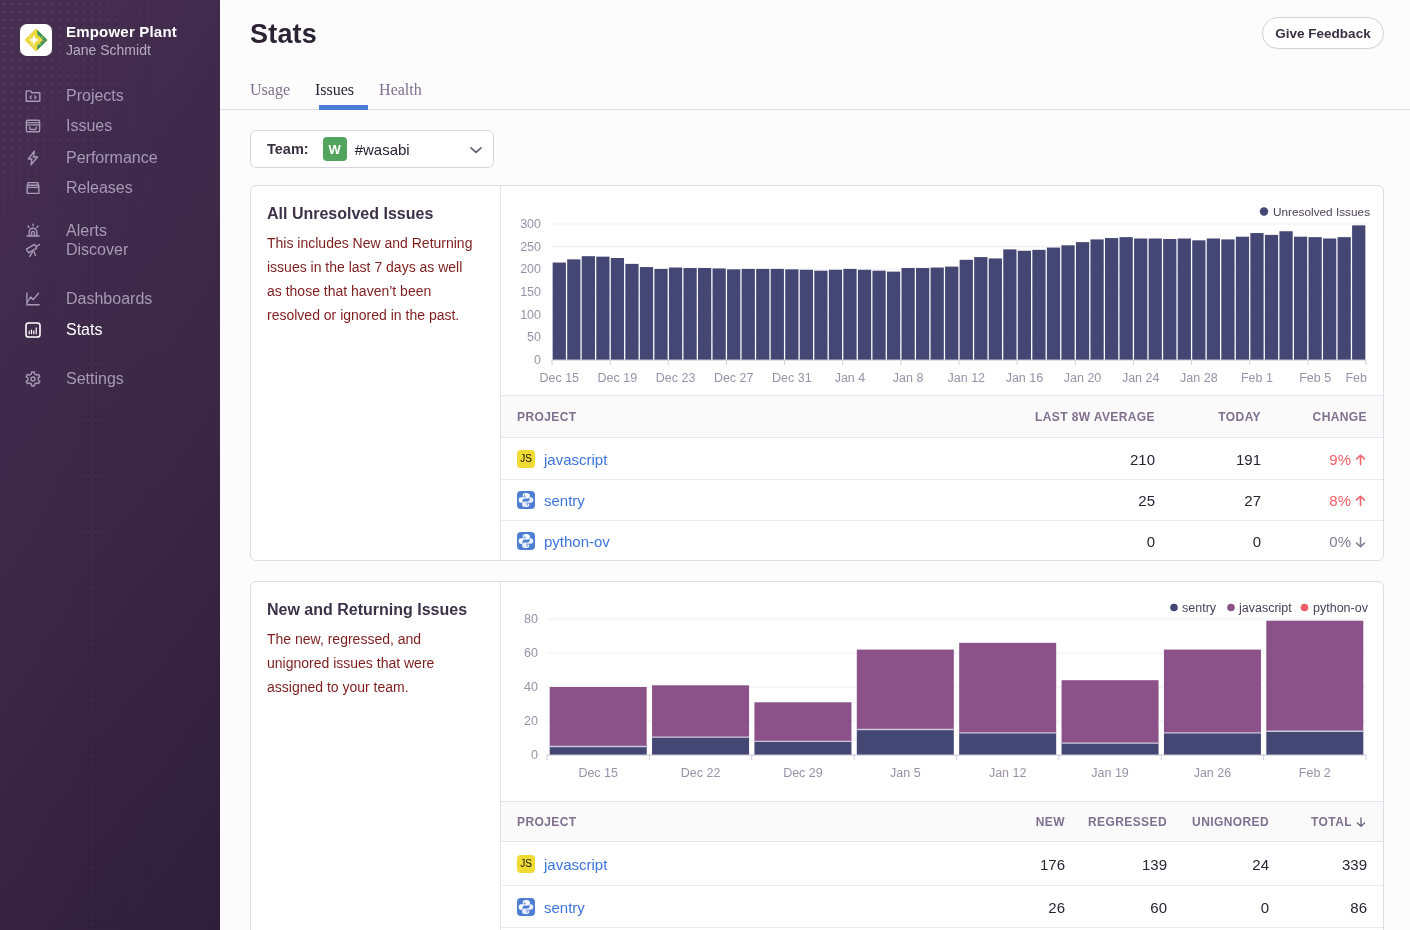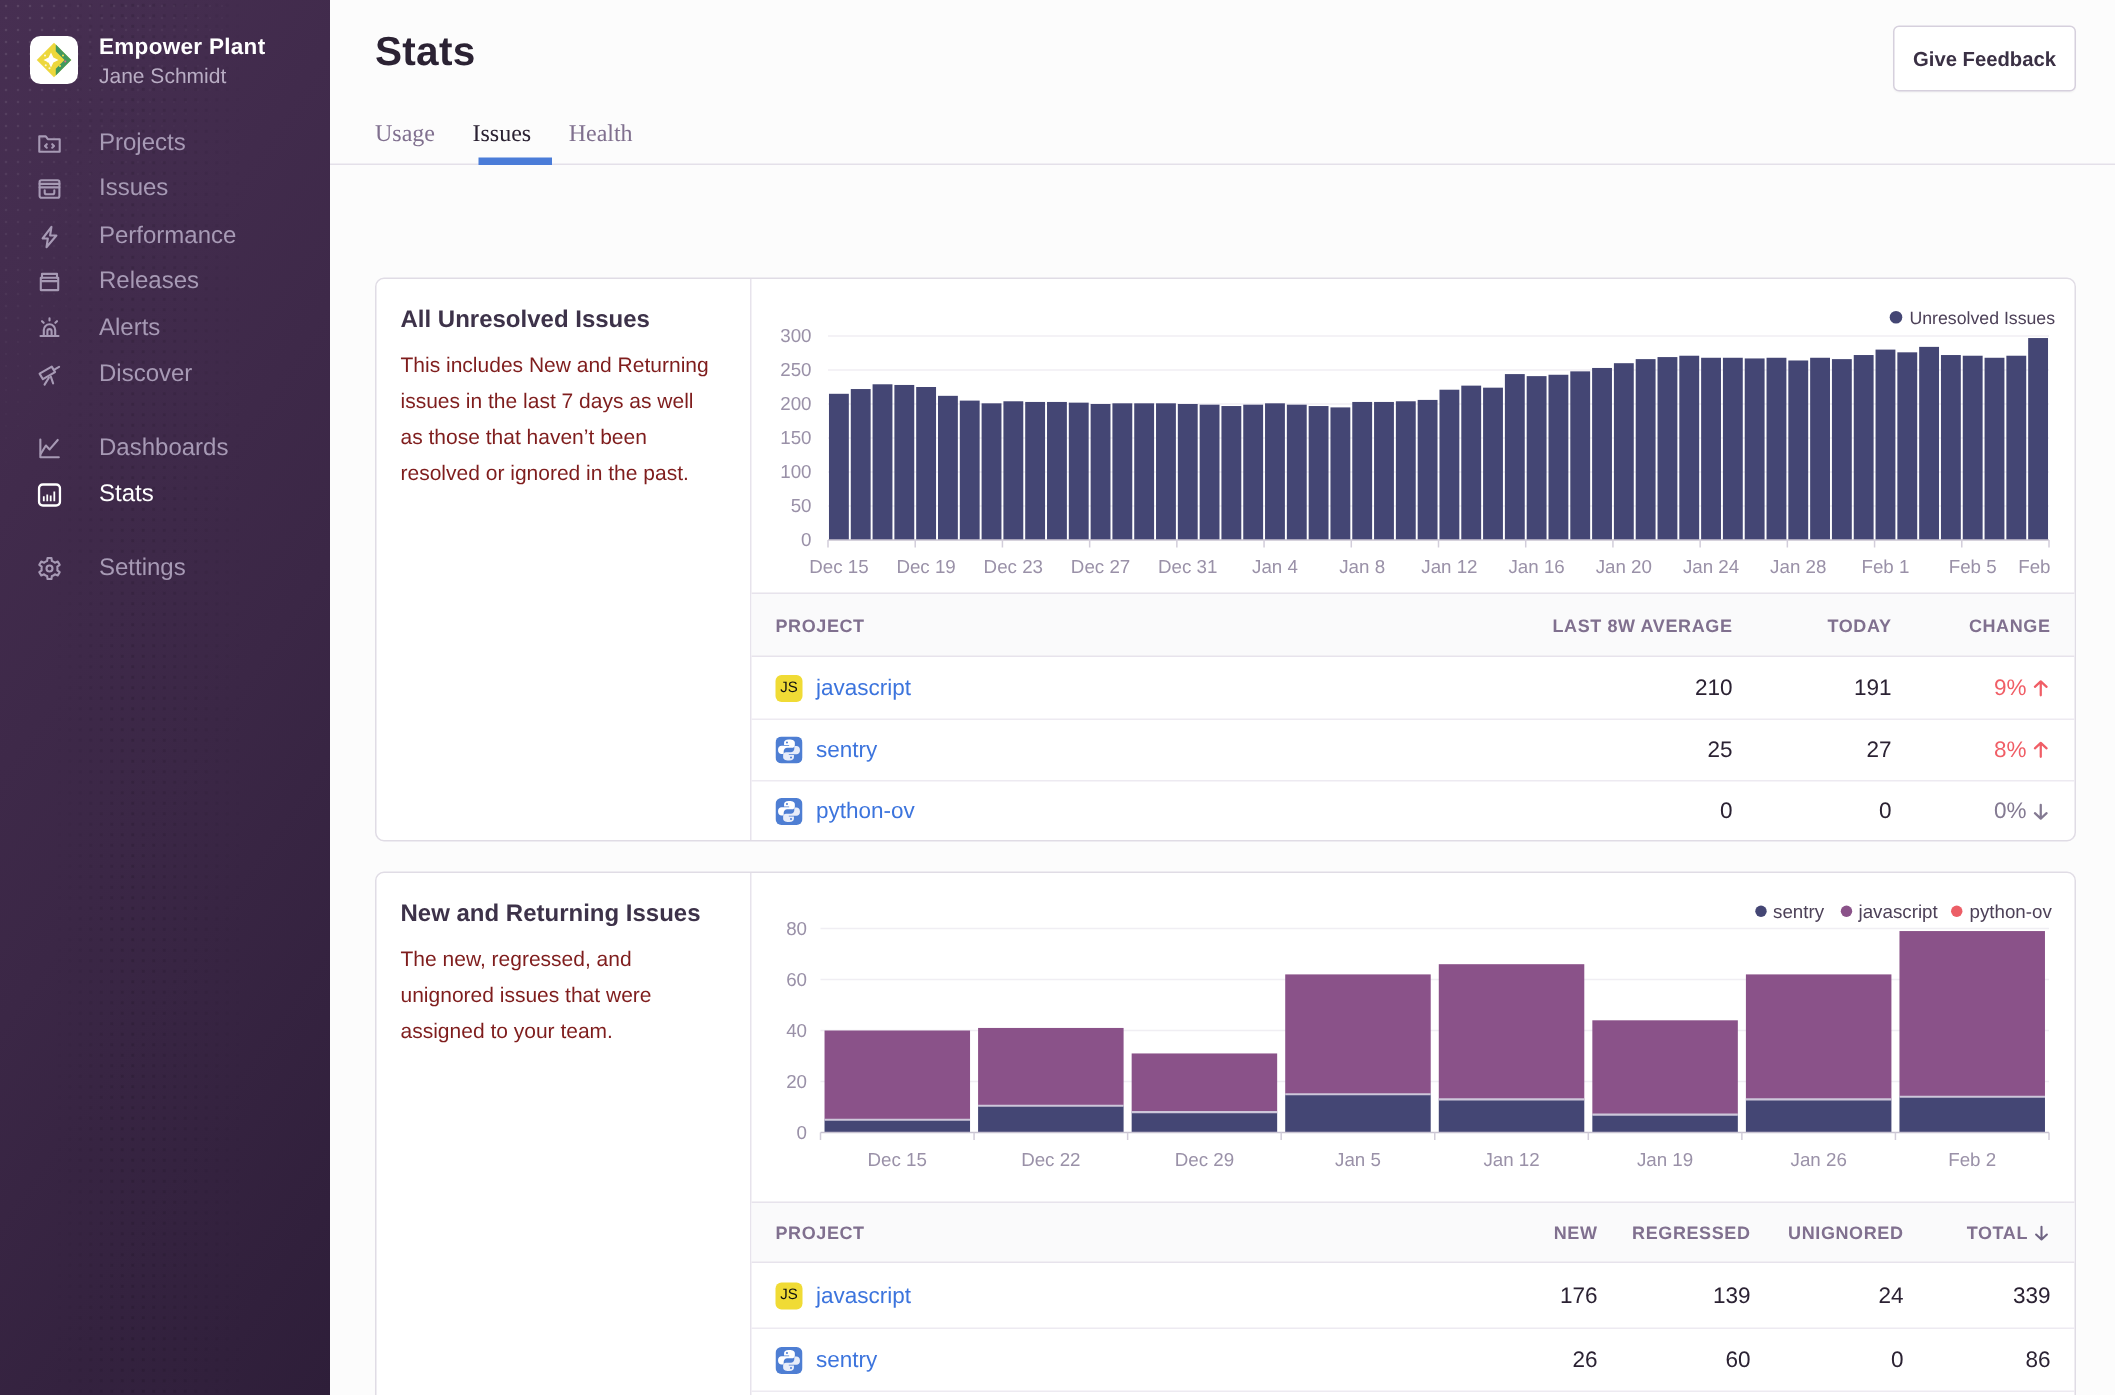--- a/index.html
+++ b/index.html
@@ -18,22 +18,22 @@
 .orghead { position:absolute; left:20px; top:24px; display:flex; }
 .orglogo { width:32px; height:32px; background:#fff; border-radius:7px; position:relative; }
 .orgname { margin-left:14px; margin-top:-2px; }
 .orgname .a { color:#fff; font-weight:bold; font-size:15px; line-height:19px; letter-spacing:.2px; }
 .orgname .b { color:#b9adc4; font-size:14px; line-height:18px; }
 .navitem { position:absolute; left:25px; height:22px; display:flex; align-items:center; color:#a79ab5; font-size:16px; }
 .navitem svg { width:16px; height:16px; margin-right:25px; flex:none; }
 .navitem.active { color:#fff; }
 .main { position:absolute; left:220px; top:0; width:1190px; height:930px; }
 .h1 { position:absolute; left:30px; top:19px; font-size:27px; font-weight:bold; color:#2b2233; letter-spacing:.2px; }
-.feedback { position:absolute; left:1042px; top:17px; width:122px; height:44px; background:#fff;
-  border:1px solid #d6d0dd; border-radius:4px; font-size:13.5px; font-weight:bold; color:#3a3044;
+.feedback { position:absolute; left:1042px; top:17px; width:122px; height:32px; background:#fff;
+  border:1px solid #d6d0dd; border-radius:16px; font-size:13.5px; font-weight:bold; color:#3a3044;
   display:flex; align-items:center; justify-content:center; box-shadow:0 1px 1px rgba(0,0,0,.03); }
 .tabs { position:absolute; left:30px; top:80px; display:flex; font-size:16px; line-height:19px; color:#80708f; }
 .tab { margin-right:25px; padding-bottom:6px;font-family:Liberation Serif, serif; }
 .tab.active { color:#2b2233; }
 .tabline { position:absolute; left:99px; top:105px; width:49px; height:5px; background:#4b7cd8; }
 .hairline { position:absolute; left:0; top:109px; width:1190px; height:1px; background:#e4e0e9; }
 .ctl { position:absolute; background:#fff; border:1px solid #d9d4e0; border-radius:6px; height:38px;
   display:flex; align-items:center; }
 .ctl .lab { font-weight:bold; font-size:14.5px; color:#3a3044; }
 .panel { position:absolute; left:30px; width:1134px; background:#fff; border:1px solid #e0dce5; border-radius:6px; }
@@ -85,21 +85,21 @@
         <rect x="1.4" y="2.2" width="13.2" height="11.6" rx="1.2" fill="none" stroke="currentColor" stroke-width="1.4" stroke-linecap="round" stroke-linejoin="round"></rect>
         <path fill="none" stroke="currentColor" stroke-width="1.4" stroke-linecap="round" stroke-linejoin="round" d="M1.4 4.6h13.2M1.4 6.9h13.2M4.8 8.9v1.4c0 .7.5 1.2 1.2 1.2h4c.7 0 1.2-.5 1.2-1.2V8.9"></path>
       </svg>Issues</div>
   <div class="navitem" style="top:146.5px;justify-content:center;"><svg viewBox="0 0 16 16">
         <path fill="none" stroke="currentColor" stroke-width="1.4" stroke-linecap="round" stroke-linejoin="round" d="M9.3 1.2 3.4 9h3.5L6 14.8 12.6 7H8.4z"></path>
       </svg>Performance</div>
   <div class="navitem" style="top:177px;"><svg viewBox="0 0 16 16">
         <path fill="none" stroke="currentColor" stroke-width="1.4" stroke-linecap="round" stroke-linejoin="round" d="M2.2 5.2h11.6v8.2H2.2z"></path>
         <path fill="none" stroke="currentColor" stroke-width="1.4" stroke-linecap="round" stroke-linejoin="round" d="M3 5.2V2.6h10v2.6M3 7.4h10"></path>
       </svg>Releases</div>
-  <div class="navitem" style="top:208px;justify-content:flex-end;"><svg viewBox="0 0 16 16">
+  <div class="navitem" style="top:220px;justify-content:flex-end;"><svg viewBox="0 0 16 16">
         <path fill="none" stroke="currentColor" stroke-width="1.4" stroke-linecap="round" stroke-linejoin="round" d="M4.2 12.8V9a3.8 3.8 0 0 1 7.6 0v3.8"></path>
         <path fill="none" stroke="currentColor" stroke-width="1.4" stroke-linecap="round" stroke-linejoin="round" d="M2 13h12M8 1.2v1.5M3 3.1l1.1 1.1M13 3.1l-1.1 1.1"></path>
         <path fill="none" stroke="currentColor" stroke-width="1.4" stroke-linecap="round" stroke-linejoin="round" d="M6.6 12.6V9.8a1.4 1.4 0 0 1 2.8 0v2.8"></path>
       </svg>Alerts</div>
   <div class="navitem" style="top:239px;"><svg viewBox="0 0 16 16">
         <path fill="none" stroke="currentColor" stroke-width="1.4" stroke-linecap="round" stroke-linejoin="round" d="M1.4 7.1 9.5 2.4l2.2 3.7-8.1 4.7z"></path>
         <path fill="none" stroke="currentColor" stroke-width="1.4" stroke-linecap="round" stroke-linejoin="round" d="M7.6 9.8l-2.9 4.6M8.9 9.1l1.5 4.5M11.5 4.3l2.9-1.7"></path>
       </svg>Discover</div>
   <div class="navitem" style="top:287.5px;"><svg viewBox="0 0 16 16">
         <path fill="none" stroke="currentColor" stroke-width="1.4" stroke-linecap="round" stroke-linejoin="round" d="M1.9 2v11.8h12.3"></path>
@@ -122,20 +122,28 @@
 <div class="main">
   <div class="h1">Stats</div>
   <div class="feedback">Give Feedback</div>
   <div class="tabs">
       <div class="tab">Usage</div>
       <div class="tab active">Issues</div>
       <div class="tab">Health</div>
     </div>
   <div class="hairline"></div>
   <div class="tabline"></div>
+  <div class="ctl" style="left:30px;top:130px;width:244px;">
+    <span class="lab" style="margin-left:16px;">Team:</span>
+    <span style="margin-left:14px;width:24px;height:24px;border-radius:4px;background:#52a35e;color:#fff;font-weight:bold;font-size:13px;display:flex;align-items:center;justify-content:center;">W</span>
+    <span style="margin-left:8px;font-size:15px;color:#2b2233;">#wasabi</span>
+    <span style="position:absolute;right:9px;top:11px;"><svg width="16" height="16" viewBox="0 0 16 16">
+          <path d="M3 5.8l5 4.6 5-4.6" stroke="#625a70" stroke-width="1.6" fill="none" stroke-linecap="round" stroke-linejoin="round"></path>
+        </svg></span>
+  </div>
   <div class="panel" style="top:185px;height:376px;">
     <div class="pleft">
       <div class="ptitle">All Unresolved Issues</div>
       <div class="pdesc">This includes New and Returning<br>issues in the last 7 days as well<br>as those that haven’t been<br>resolved or ignored in the past.</div>
     </div>
     <div style="position:absolute;left:250px;top:0;"><svg width="884" height="210" viewBox="0 0 884 210" font-family="Liberation Sans, sans-serif">
 <line x1="51.0" y1="151.33" x2="865.0" y2="151.33" stroke="#f0eef3" stroke-width="1"></line>
           <line x1="51.0" y1="128.67" x2="865.0" y2="128.67" stroke="#f0eef3" stroke-width="1"></line>
           <line x1="51.0" y1="106.00" x2="865.0" y2="106.00" stroke="#f0eef3" stroke-width="1"></line>
           <line x1="51.0" y1="83.33" x2="865.0" y2="83.33" stroke="#f0eef3" stroke-width="1"></line>

